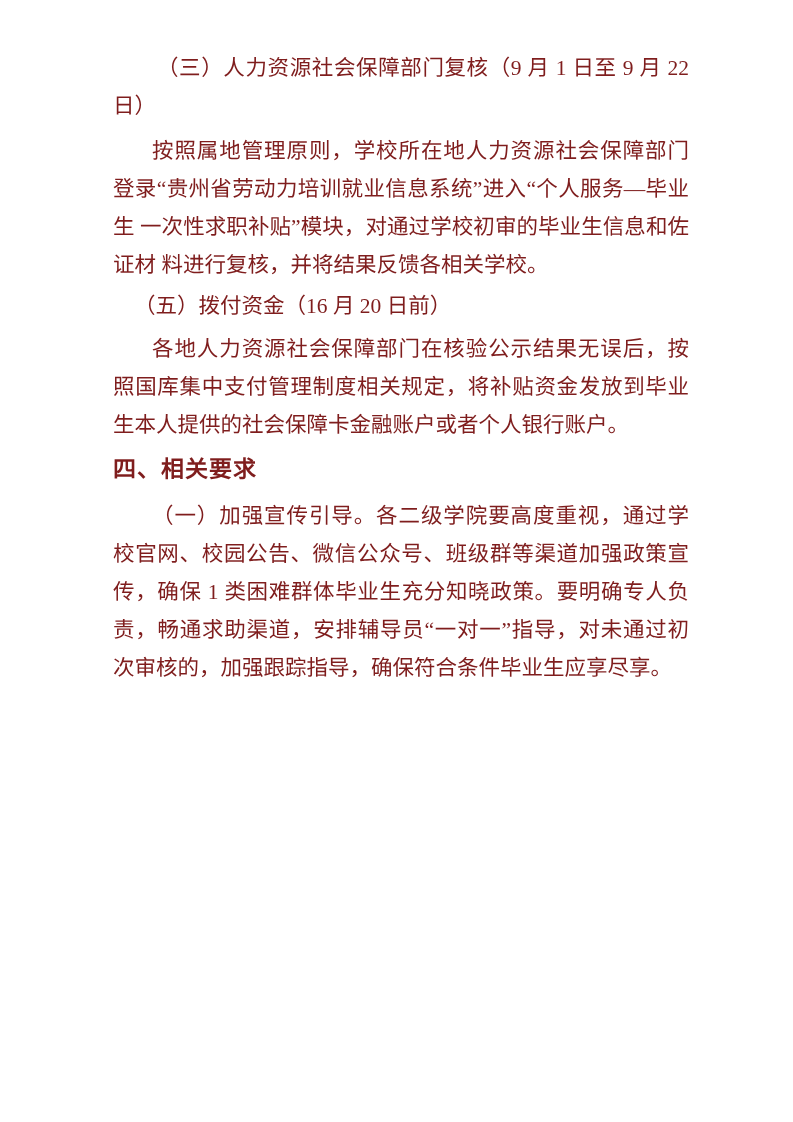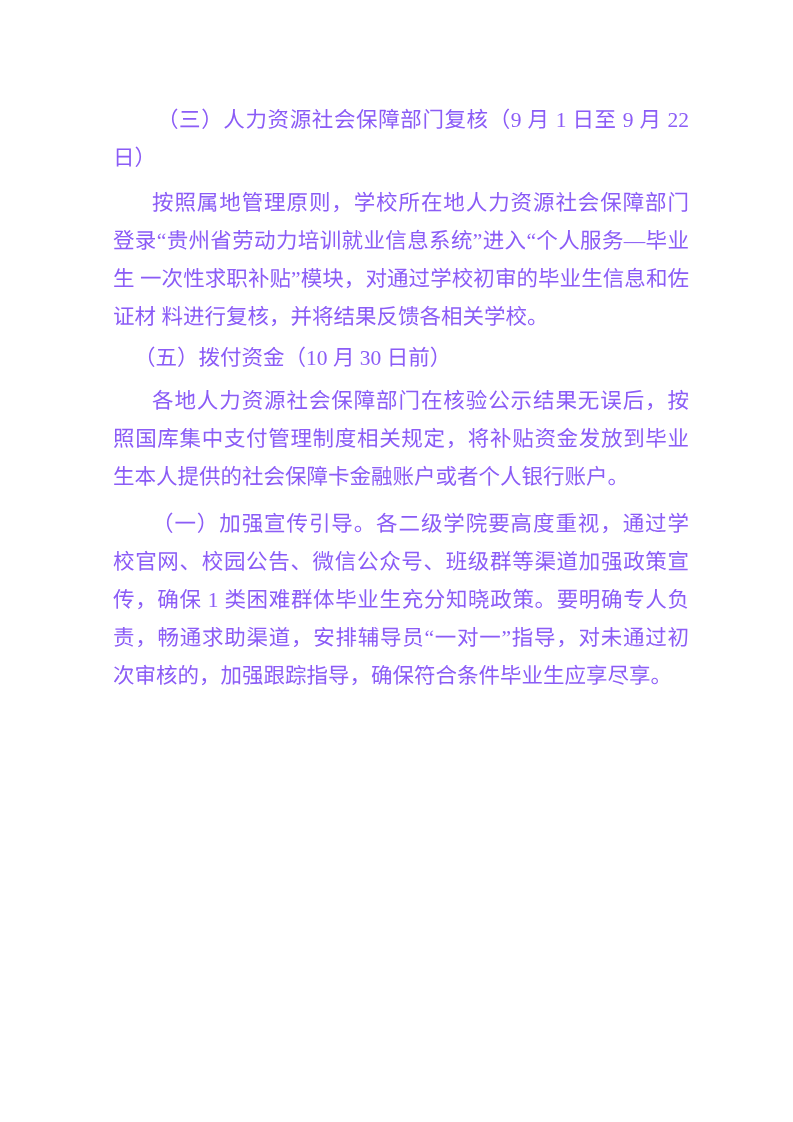--- a/index.html
+++ b/index.html
@@ -14,25 +14,25 @@
   }
   .page {
     position: relative;
     width: 793px;
     height: 1122px;
     background: #ffffff;
     box-sizing: border-box;
   }
   .content {
     box-sizing: border-box;
-    padding: 101px 104px 0 113px;
+    padding: 49px 104px 0 113px;
     font-family: "Liberation Serif", "DejaVu Serif", serif;
     font-size: 21.5px;
     line-height: 38px;
-    color: #8b5cf6;
+    color: #7f1d1d;
     text-align: justify;
   }
   .content p {
     margin: 0;
   }
   
   .indent-h3   { text-indent: 44px; }  
   .indent-h45  { text-indent: 21px; }  
   .indent-body { text-indent: 39px; }  
   
@@ -57,21 +57,22 @@
 
 <div class="page">
   <div class="content">
 
     <p class="indent-h3">（三）人力资源社会保障部门复核（9 月 1 日至 9 月 22 日）</p>
 
     <p class="indent-body mt7">按照属地管理原则，学校所在地人力资源社会保障部门登录“贵州省劳动力培训就业信息系统”进入“个人服务—毕业生 一次性求职补贴”模块，对通过学校初审的毕业生信息和佐证材 料进行复核，并将结果反馈各相关学校。</p>
 
 
 
-    <p class="indent-h45 mt3">（五）拨付资金（10 月 30 日前）</p>
+    <p class="indent-h45 mt3">（五）拨付资金（16 月 20 日前）</p>
 
     <p class="indent-body mt5">各地人力资源社会保障部门在核验公示结果无误后，按照国库集中支付管理制度相关规定，将补贴资金发放到毕业生本人提供的社会保障卡金融账户或者个人银行账户。</p>
 
+    <p class="section-heading mt6">四、相关要求</p>
 
     <p class="indent-body mt9">（一）加强宣传引导。各二级学院要高度重视，通过学校官网、校园公告、微信公众号、班级群等渠道加强政策宣传，确保 1 类困难群体毕业生充分知晓政策。要明确专人负责，畅通求助渠道，安排辅导员“一对一”指导，对未通过初次审核的，加强跟踪指导，确保符合条件毕业生应享尽享。</p>
 
   </div>
 </div>
 
 </body></html>

